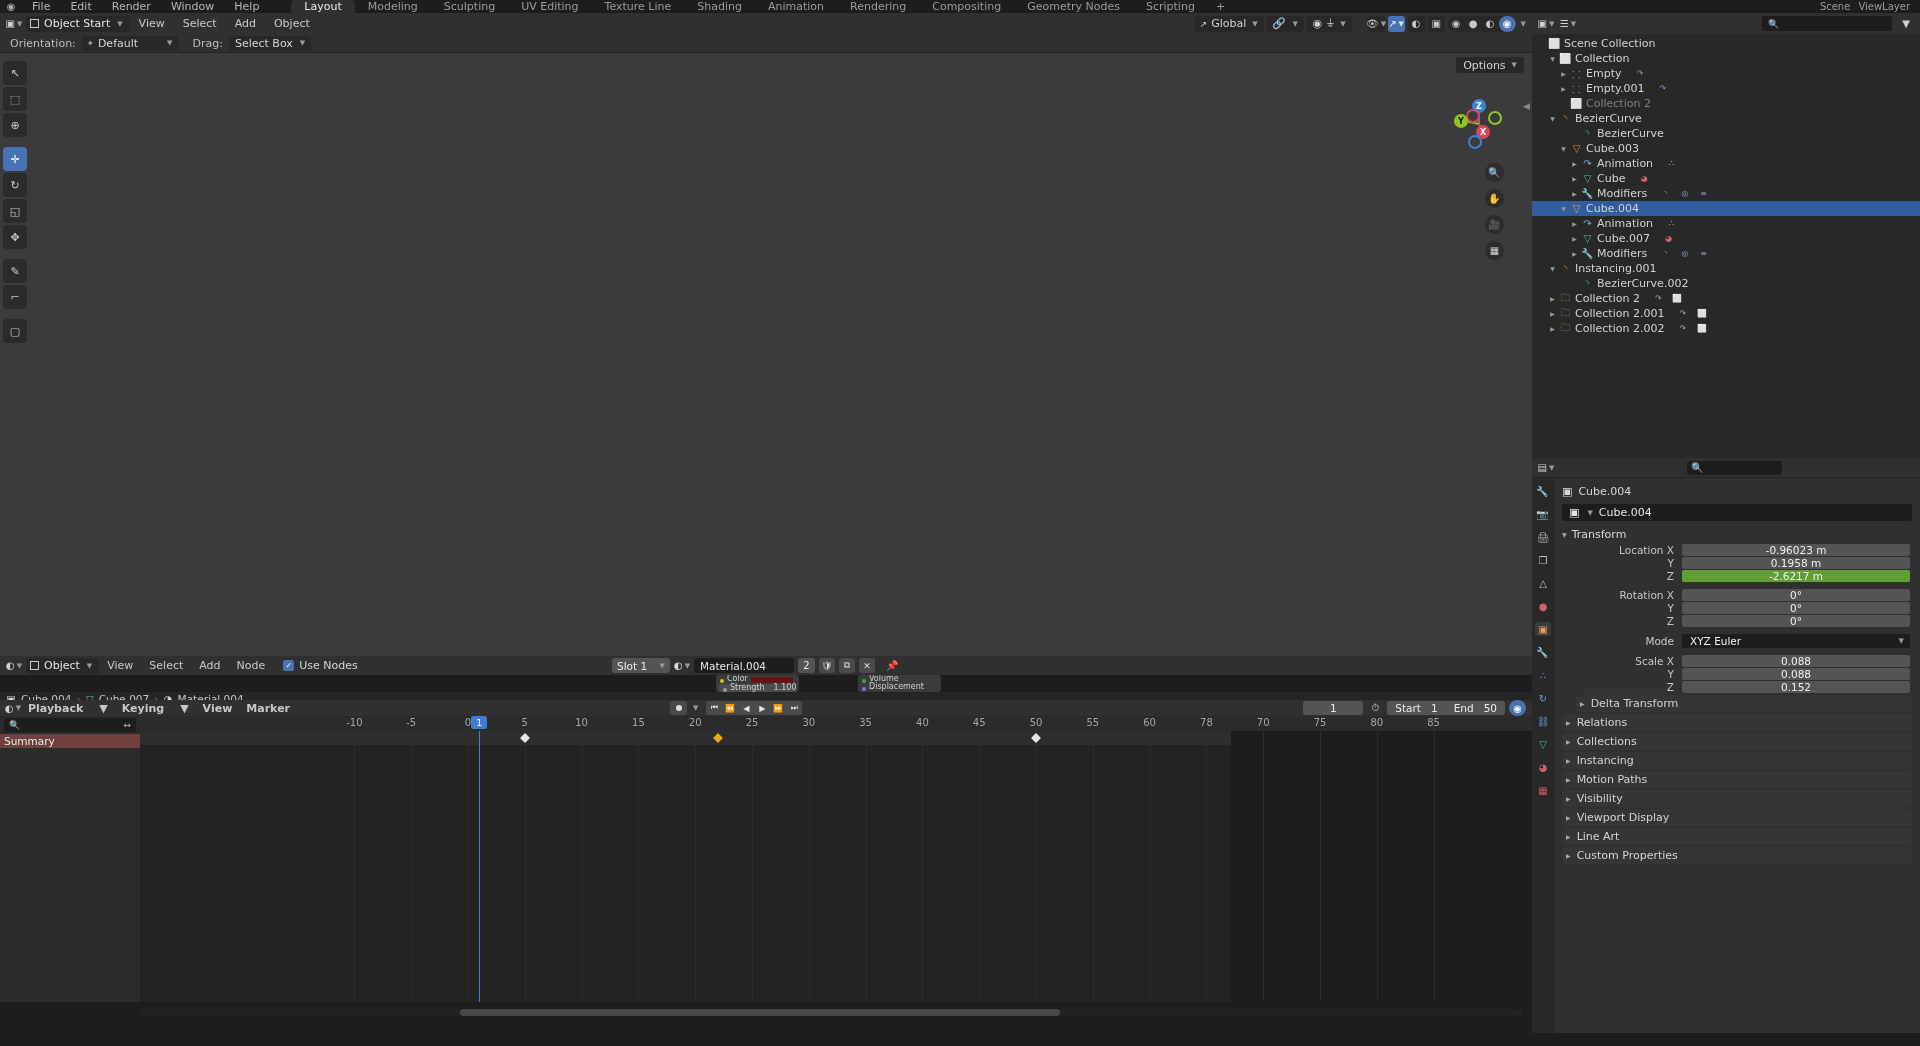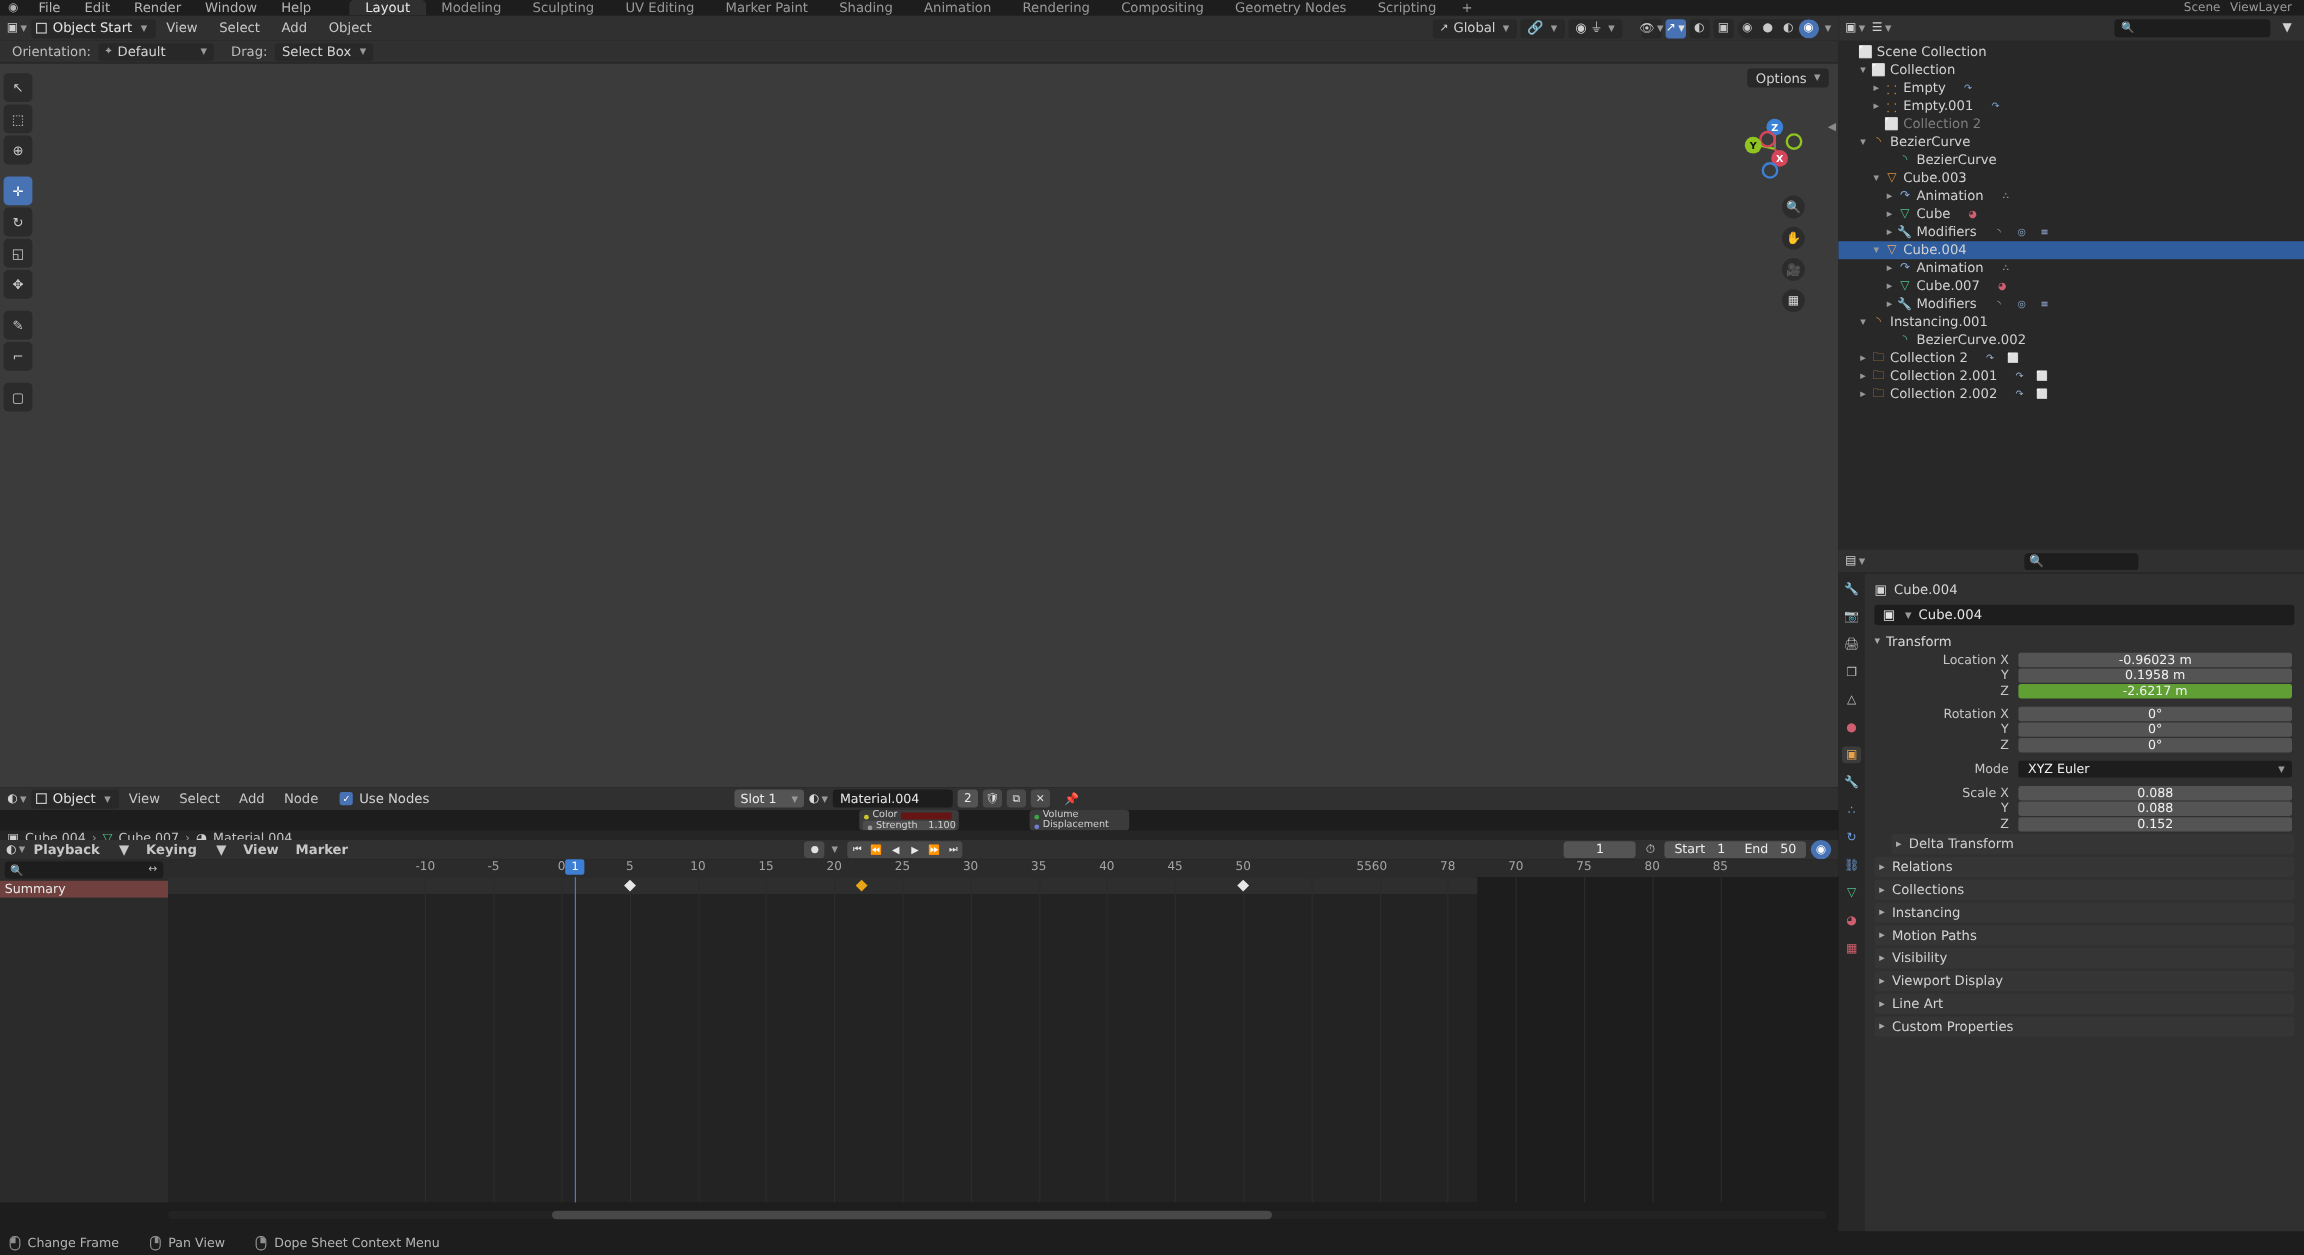--- a/index.html
+++ b/index.html
@@ -215,21 +215,21 @@
         <span>Edit</span>
         <span>Render</span>
         <span>Window</span>
         <span>Help</span>
       </div>
     <div class="tb-tabs" id="tb-tabs">
         <div class="tb-tab active">Layout</div>
         <div class="tb-tab">Modeling</div>
         <div class="tb-tab">Sculpting</div>
         <div class="tb-tab">UV Editing</div>
-        <div class="tb-tab">Marker Paint</div>
+        <div class="tb-tab">Texture Line</div>
         <div class="tb-tab">Shading</div>
         <div class="tb-tab">Animation</div>
         <div class="tb-tab">Rendering</div>
         <div class="tb-tab">Compositing</div>
         <div class="tb-tab">Geometry Nodes</div>
         <div class="tb-tab">Scripting</div>
       </div>
     <div class="tb-plus">+</div>
     <div class="tb-right">
       <span style="color:#9a9a9a;font-size:10px;">Scene</span>
@@ -741,21 +741,21 @@
         <div class="tick" style="left: 384.8px;">5</div>
         <div class="tick" style="left: 441.6px;">10</div>
         <div class="tick" style="left: 498.4px;">15</div>
         <div class="tick" style="left: 555.2px;">20</div>
         <div class="tick" style="left: 612px;">25</div>
         <div class="tick" style="left: 668.8px;">30</div>
         <div class="tick" style="left: 725.6px;">35</div>
         <div class="tick" style="left: 782.4px;">40</div>
         <div class="tick" style="left: 839.2px;">45</div>
         <div class="tick" style="left: 896px;">50</div>
-        <div class="tick" style="left: 952.8px; margin-left: 44px;">55</div>
+        <div class="tick" style="left: 952.8px;">55</div>
         <div class="tick" style="left: 1009.6px;">60</div>
         <div class="tick" style="left: 1066.4px;">78</div>
         <div class="tick" style="left: 1123.2px;">70</div>
         <div class="tick" style="left: 1180px;">75</div>
         <div class="tick" style="left: 1236.8px;">80</div>
         <div class="tick" style="left: 1293.6px;">85</div>
       </div>
 
     <div class="dp-grid">
       <div class="grid-area" id="grid-area">
@@ -788,30 +788,14 @@
           <div class="ph-label">1</div>
         </div>
     </div>
 
     <div class="dp-hscroll">
       <div class="hscroll-track"></div>
       <div class="hscroll-thumb" style="left:320px; width:600px;"></div>
     </div>
   </div>
 
-  <div class="status">
-    <div id="st-hints" style="display:flex;gap:26px">
-        <div class="st-item">
-          <span class="mouse-ico l"></span>
-          <span>Change Frame</span>
-        </div>
-        <div class="st-item">
-          <span class="mouse-ico m"></span>
-          <span>Pan View</span>
-        </div>
-        <div class="st-item">
-          <span class="mouse-ico r"></span>
-          <span>Dope Sheet Context Menu</span>
-        </div>
-      </div>
-  </div>
 
 </div>
 
 </body></html>

